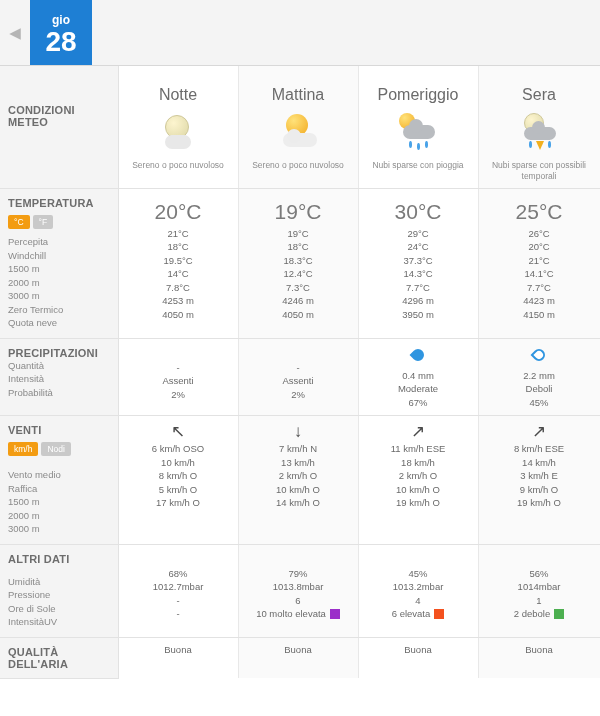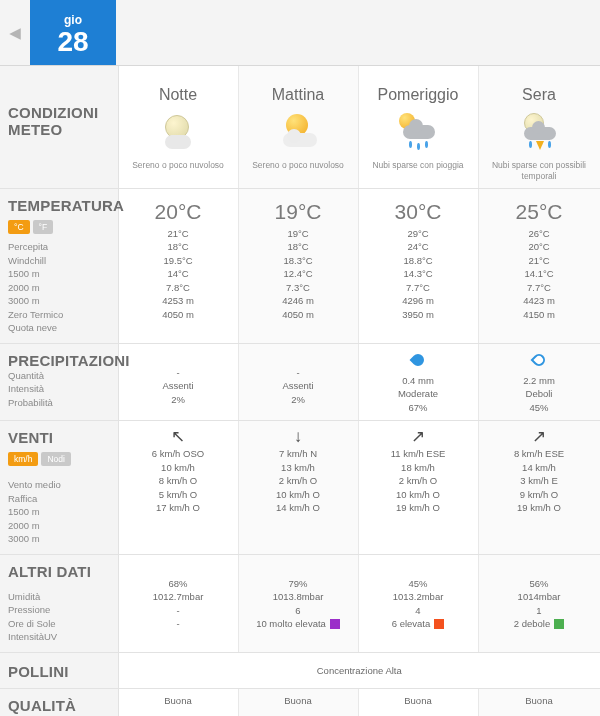--- a/index.html
+++ b/index.html
@@ -24,21 +24,21 @@
   }
   .day-prev {
     width: 80px; padding-top: 6px;
     display: flex; flex-direction: column; align-items: center;
     background: #f4f4f4; color: #555;
   }
   .day-prev .dlabel { font-size: 11px; font-weight: bold; color: #444; }
   .day-prev .dicon { margin: 2px 0 1px; }
   .day-prev .dtemps { font-size: 9px; color: #777; }
   .day-cur {
-    width: 86px; background: #1e7fd4; color: #fff;
+    width: 62px; background: #1e7fd4; color: #fff;
     display: flex; flex-direction: column; align-items: center; justify-content: center;
     margin: 0; padding-top: 4px;
   }
   .day-cur .dlabel { font-size: 12px; font-weight: bold; }
   .day-cur .dnum { font-size: 28px; font-weight: bold; line-height: 30px; }
   .daybar-rest { flex: 1; background: #f4f4f4; }
 
   
   .sun-sm { width: 22px; height: 22px; position: relative; }
   .sun-sm .core {
@@ -66,21 +66,21 @@
   table.grid { width: 600px; border-collapse: collapse; table-layout: fixed; }
   table.grid td, table.grid th { vertical-align: top; }
   col.c-lab { width: 118px; }
   col.c-col { width: 120px; }
   col.c-col-last { width: 122px; }
 
   .labcell {
     background: #f4f4f4; border-right: 1px solid #e2e2e2; border-bottom: 1px solid #e2e2e2;
     padding: 8px 8px 8px 8px; color: #7b7b7b;
   }
-  .sectitle { font-size: 15px; font-weight: bold; color: #6d6d6d; letter-spacing: .2px; }
+  .sectitle { font-size: 11px; font-weight: bold; color: #6d6d6d; letter-spacing: .2px; }
   .sublist { margin-top: 6px; font-size: 9.5px; color: #8a8a8a; line-height: 13.5px; }
 
   .datacell {
     border-right: 1px solid #e8e8e8; border-bottom: 1px solid #e2e2e2;
     text-align: center; padding: 6px 4px; color: #6a6a6a; font-size: 9.5px;
     line-height: 13.5px; background: #fff;
   }
   .datacell.alt { background: #fafafa; }
   .bigtemp { font-size: 21px; color: #7a7a7a; padding: 10px 0 8px; font-weight: normal; }
 
@@ -272,21 +272,21 @@
         <div>18.3°C</div>
         <div>12.4°C</div>
         <div>7.3°C</div>
         <div>4246 m</div>
         <div>4050 m</div>
       </td>
       <td class="datacell">
         <div class="bigtemp">30°C</div>
         <div>29°C</div>
         <div>24°C</div>
-        <div>18.8°C</div>
+        <div>37.3°C</div>
         <div>14.3°C</div>
         <div>7.7°C</div>
         <div>4296 m</div>
         <div>3950 m</div>
       </td>
       <td class="datacell alt">
         <div class="bigtemp">25°C</div>
         <div>26°C</div>
         <div>20°C</div>
         <div>21°C</div>
@@ -424,28 +424,20 @@
         <div>56%</div>
         <div>1014mbar</div>
         <div>1</div>
         <div class="uvrow">
           <span>2 debole</span>
           <span class="swatch" style="background:#4caf50"></span>
         </div>
       </td>
     </tr>
 
-    <tr>
-      <td class="labcell" style="padding-top:10px">
-        <div class="sectitle">POLLINI</div>
-      </td>
-      <td class="fullrow" colspan="4" style="padding-top:12px">
-        <span>Concentrazione Alta</span>
-      </td>
-    </tr>
 
     <tr>
       <td class="labcell" style="padding-top:8px">
         <div class="sectitle">QUALITÀ DELL'ARIA</div>
       </td>
       <td class="airq"><span>Buona</span></td>
       <td class="airq" style="background:#fafafa"><span>Buona</span></td>
       <td class="airq"><span>Buona</span></td>
       <td class="airq" style="background:#fafafa"><span>Buona</span></td>
     </tr>

